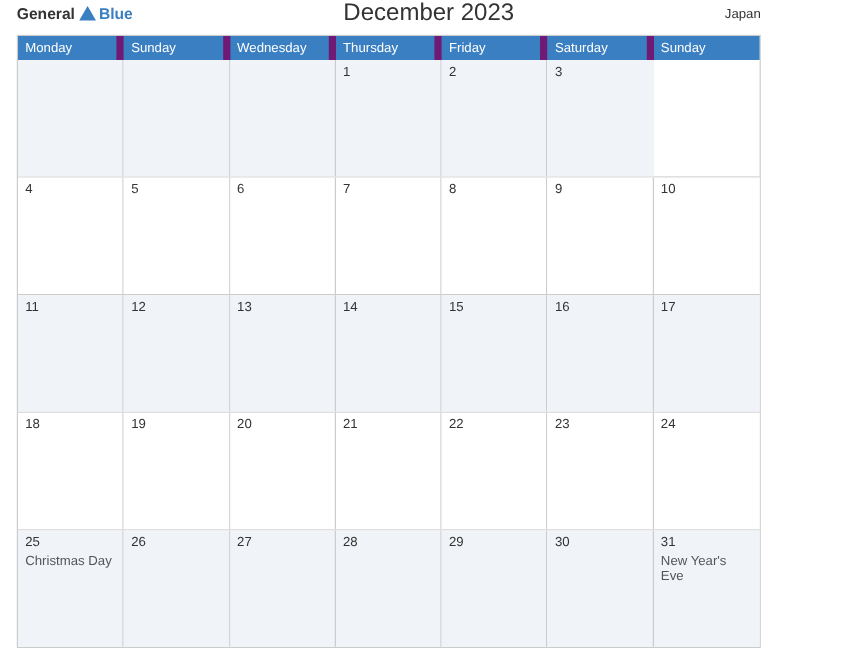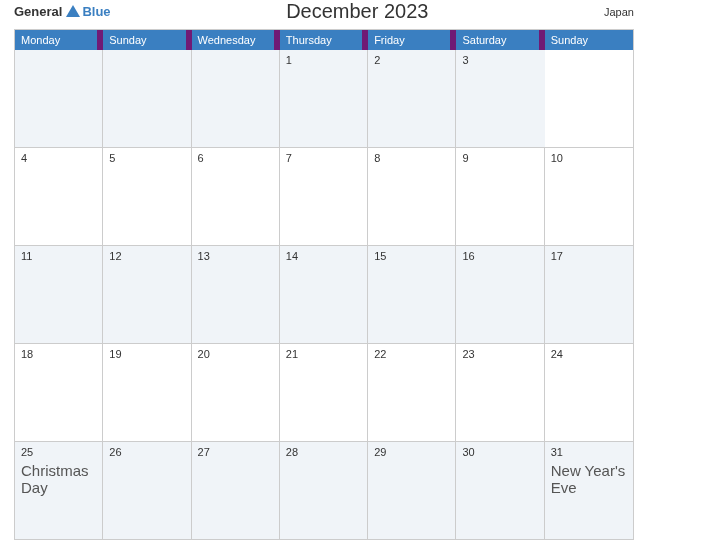--- a/index.html
+++ b/index.html
@@ -109,21 +109,21 @@
     .cal-cell.empty {
       background: #fff;
     }
     .day-num {
       font-size: 11px;
       color: #333;
       font-weight: normal;
       margin-bottom: 2px;
     }
     .event-label {
-      font-size: 15px;
+      font-size: 11px;
       color: #555;
       margin-top: 2px;
     }
     
     .cal-week:nth-child(odd) .cal-cell {
       background: #f0f4f8;
     }
     .cal-week:nth-child(even) .cal-cell {
       background: #fff;
     }

